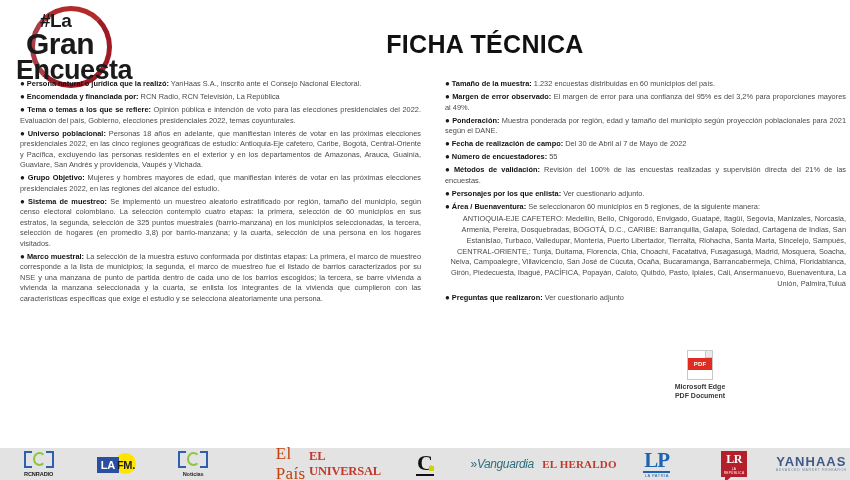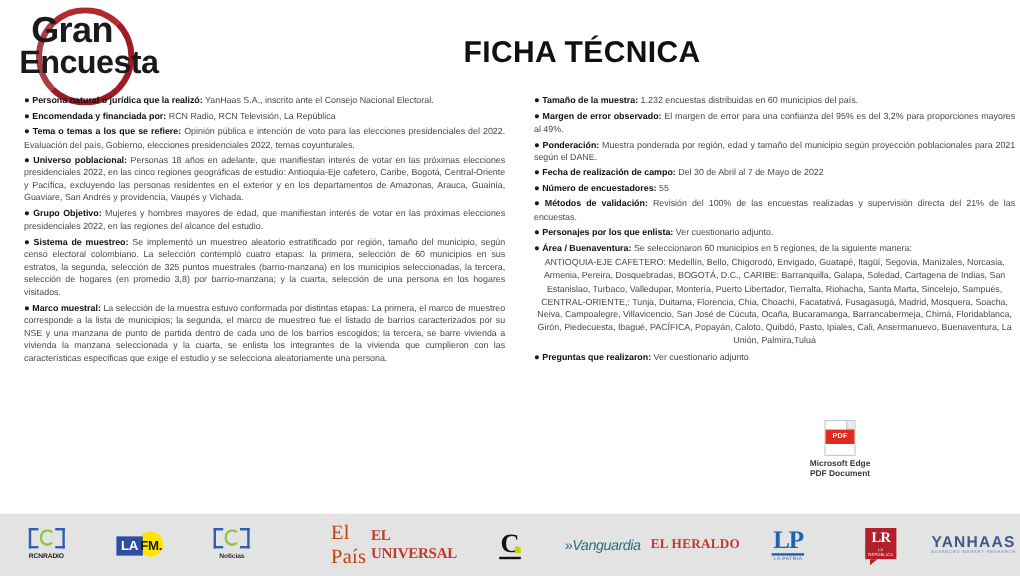--- a/index.html
+++ b/index.html
@@ -89,21 +89,21 @@
     margin-right: 2px;
   }
   .item .label {
     font-weight: bold;
     color: #111111;
   }
   .item .body { color: #4a4a4a; }
   .region-list {
     color: #4a4a4a;
     line-height: 1.48;
-    text-align: center;
+    text-align: right;
     margin-bottom: 2px;
   }
 
   
   .pdf-wrap {
     position: absolute;
     left: 212px;
     top: 272px;
     width: 110px;
     text-align: center;
@@ -154,21 +154,21 @@
     font-size: 7.4px;
     line-height: 1.38;
     color: #4a4a4a;
   }
   .nota b { color: #111111; }
 
   
   .footer {
     position: absolute;
     left: 0; bottom: 0;
-    width: 850px; height: 52px;
+    width: 850px; height: 32px;
     background: #e3e3e3;
     display: flex;
     align-items: center;
   }
   .logo-cell {
     flex: 1 1 0;
     display: flex;
     align-items: center;
     justify-content: center;
     height: 40px;
@@ -320,20 +320,21 @@
 </style>
 </head>
 <body>
 
 <div class="page">
 
   <div class="header">
     <div class="logo-block">
       <div class="logo-ring"></div>
       <div class="logo-text">
+        <div class="logo-l1">#La</div>
         <div class="logo-l2">Gran</div>
         <div class="logo-l3">Encuesta</div>
       </div>
     </div>
     <div class="ficha-title">FICHA TÉCNICA</div>
   </div>
 
   <div class="columns">
 
     <div class="col col-left">

